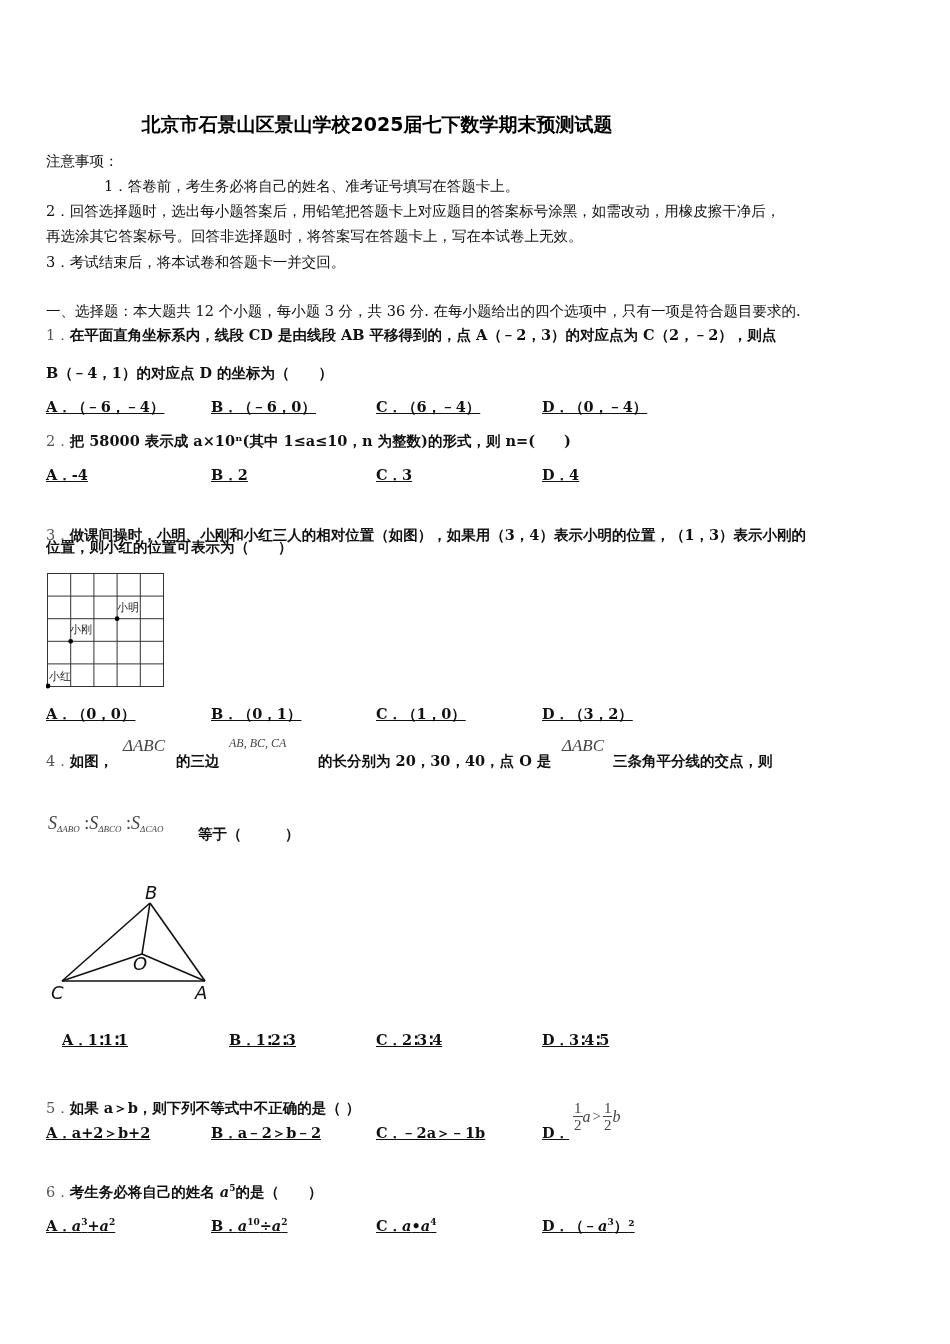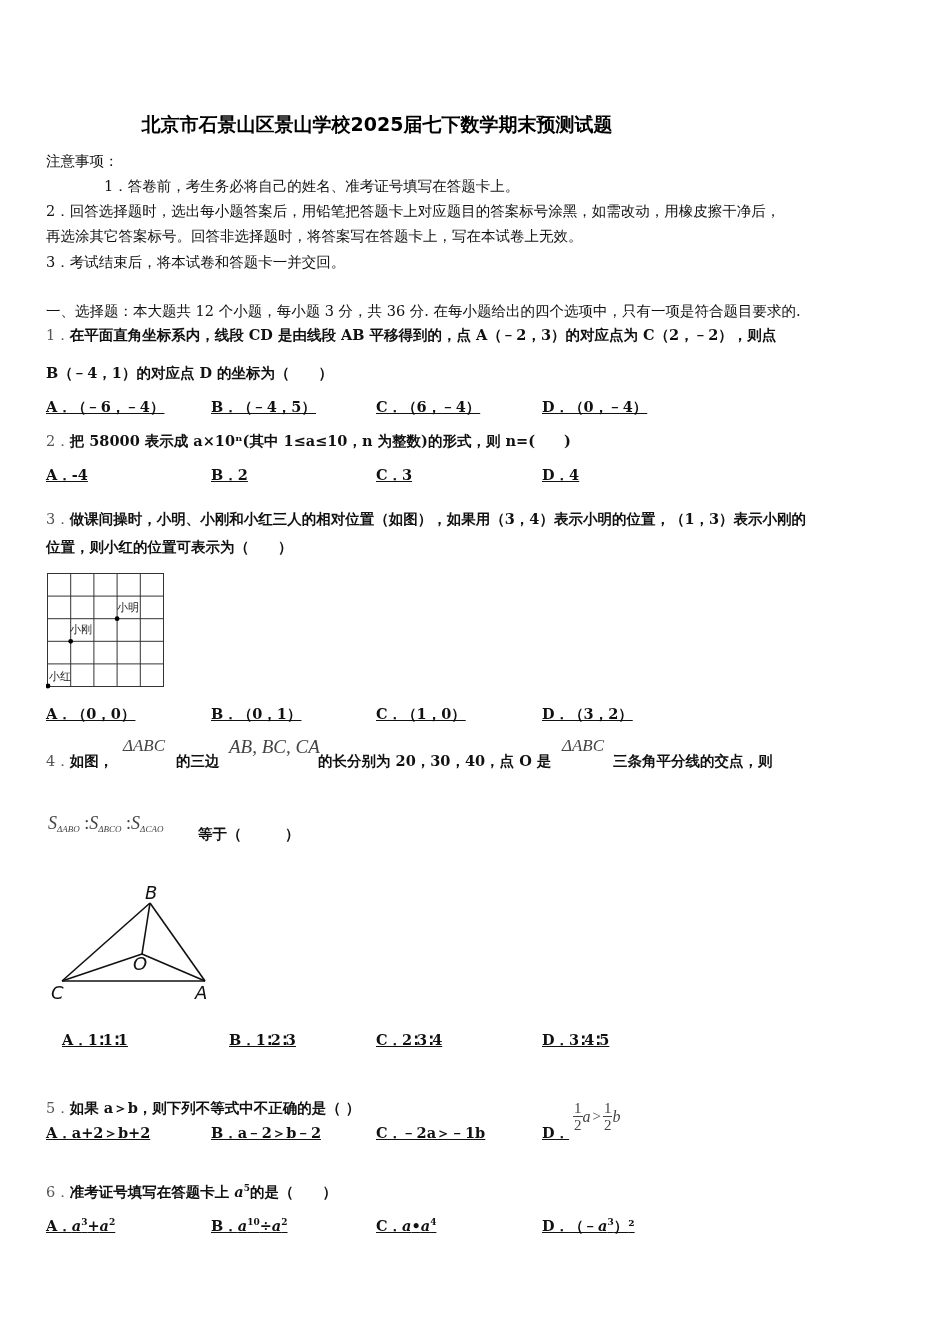--- a/index.html
+++ b/index.html
@@ -31,33 +31,33 @@
 <div class="abs note" style="top:227px;left:46px;">再选涂其它答案标号。回答非选择题时，将答案写在答题卡上，写在本试卷上无效。</div>
 <div class="abs note" style="top:253px;left:46px;">3．考试结束后，将本试卷和答题卡一并交回。</div>
 
 <div class="abs note" style="top:302px;left:46px;">一、选择题：本大题共 12 个小题，每小题 3 分，共 36 分. 在每小题给出的四个选项中，只有一项是符合题目要求的.</div>
 
 <div class="abs q" style="top:326px;left:46px;">
   <span class="qn">1．</span><span>在平面直角坐标系内，线段 CD 是由线段 AB 平移得到的，点 A（﹣2，3）的对应点为 C（2，﹣2），则点</span>
 </div>
 <div class="abs q" style="top:364px;left:46px;">B（﹣4，1）的对应点 D 的坐标为（　　）</div>
 <div class="abs opt" style="top:398px;left:46px;">A．（﹣6，﹣4）</div>
-<div class="abs opt" style="top:398px;left:211px;">B．（﹣4，5）</div>
+<div class="abs opt" style="top:398px;left:211px;">B．（﹣6，0）</div>
 <div class="abs opt" style="top:398px;left:376px;">C．（6，﹣4）</div>
 <div class="abs opt" style="top:398px;left:542px;">D．（0，﹣4）</div>
 
 <div class="abs q" style="top:432px;left:46px;">
   <span class="qn">2．</span><span>把 58000 表示成 a×10ⁿ(其中 1≤a≤10，n 为整数)的形式，则 n=(　　)</span>
 </div>
 <div class="abs opt" style="top:466px;left:46px;">A．-4</div>
 <div class="abs opt" style="top:466px;left:211px;">B．2</div>
 <div class="abs opt" style="top:466px;left:376px;">C．3</div>
 <div class="abs opt" style="top:466px;left:542px;">D．4</div>
 
-<div class="abs q" style="top:510px;left:46px;">
+<div class="abs q" style="top:526px;left:46px;">
   <span class="qn">3．</span><span>做课间操时，小明、小刚和小红三人的相对位置（如图），如果用（3，4）表示小明的位置，（1，3）表示小刚的</span>
 </div>
 <div class="abs q" style="top:538px;left:46px;">位置，则小红的位置可表示为（　　）</div>
 
 <svg class="abs" style="top:572px;left:46px;" width="120" height="118">
   <g stroke="#333" stroke-width="1" fill="none">
     <rect x="1.5" y="1.5" width="116" height="113"></rect>
     <line x1="24.7" y1="1.5" x2="24.7" y2="114.5"></line>
     <line x1="47.9" y1="1.5" x2="47.9" y2="114.5"></line>
     <line x1="71.1" y1="1.5" x2="71.1" y2="114.5"></line>
@@ -78,21 +78,21 @@
 <div class="abs opt" style="top:705px;left:46px;">A．（0，0）</div>
 <div class="abs opt" style="top:705px;left:211px;">B．（0，1）</div>
 <div class="abs opt" style="top:705px;left:376px;">C．（1，0）</div>
 <div class="abs opt" style="top:705px;left:542px;">D．（3，2）</div>
 
 <div class="abs q" style="top:752px;left:46px;">
   <span class="qn">4．</span><span>如图，</span>
 </div>
 <div class="abs math" style="top:736px;left:123px;font-size:17px;">ΔABC</div>
 <div class="abs q" style="top:752px;left:176px;">的三边</div>
-<div class="abs math" style="top:736px;left:229px;font-size:19px;">AB, BC, CA</div>
+<div class="abs math" style="top:736px;left:229px;font-size:12px;">AB, BC, CA</div>
 <div class="abs q" style="top:752px;left:318px;">的长分别为 20，30，40，点 O 是</div>
 <div class="abs math" style="top:736px;left:562px;font-size:17px;">ΔABC</div>
 <div class="abs q" style="top:752px;left:613px;">三条角平分线的交点，则</div>
 
 <div class="abs math" style="top:813px;left:48px;font-size:18px;">
   <span>S</span><span class="sub">ΔABO</span>
   <span style="font-style:normal">:</span><span>S</span><span class="sub">ΔBCO</span>
   <span style="font-style:normal">:</span><span>S</span><span class="sub">ΔCAO</span>
 </div>
 <div class="abs q" style="top:825px;left:198px;">等于（　　　）</div>
@@ -126,21 +126,21 @@
 <div class="abs opt" style="top:1124px;left:211px;">B．a﹣2＞b﹣2</div>
 <div class="abs opt" style="top:1124px;left:376px;">C．﹣2a＞﹣1b</div>
 <div class="abs opt" style="top:1124px;left:542px;">
   <span>D．</span>
 </div>
 <div class="abs" style="top:1100px;left:573px;">
   <span class="frac"><span class="num">1</span><span class="den">2</span></span><span class="math" style="font-size:16px;vertical-align:middle">a</span><span class="math" style="font-style:normal;font-size:15px;vertical-align:middle;margin:0 2px">&gt;</span><span class="frac"><span class="num">1</span><span class="den">2</span></span><span class="math" style="font-size:16px;vertical-align:middle">b</span>
 </div>
 
 <div class="abs q" style="top:1183px;left:46px;">
-  <span class="qn">6．</span><span>准考证号填写在答题卡上 </span><i>a</i><sup>5</sup><span>的是（　　）</span>
+  <span class="qn">6．</span><span>考生务必将自己的姓名 </span><i>a</i><sup>5</sup><span>的是（　　）</span>
 </div>
 <div class="abs opt" style="top:1217px;left:46px;">
   <span>A．</span><i>a</i><sup>3</sup><span>+</span><i>a</i><sup>2</sup>
 </div>
 <div class="abs opt" style="top:1217px;left:211px;">
   <span>B．</span><i>a</i><sup>10</sup><span>÷</span><i>a</i><sup>2</sup>
 </div>
 <div class="abs opt" style="top:1217px;left:376px;">
   <span>C．</span><i>a</i><span>•</span><i>a</i><sup>4</sup>
 </div>

